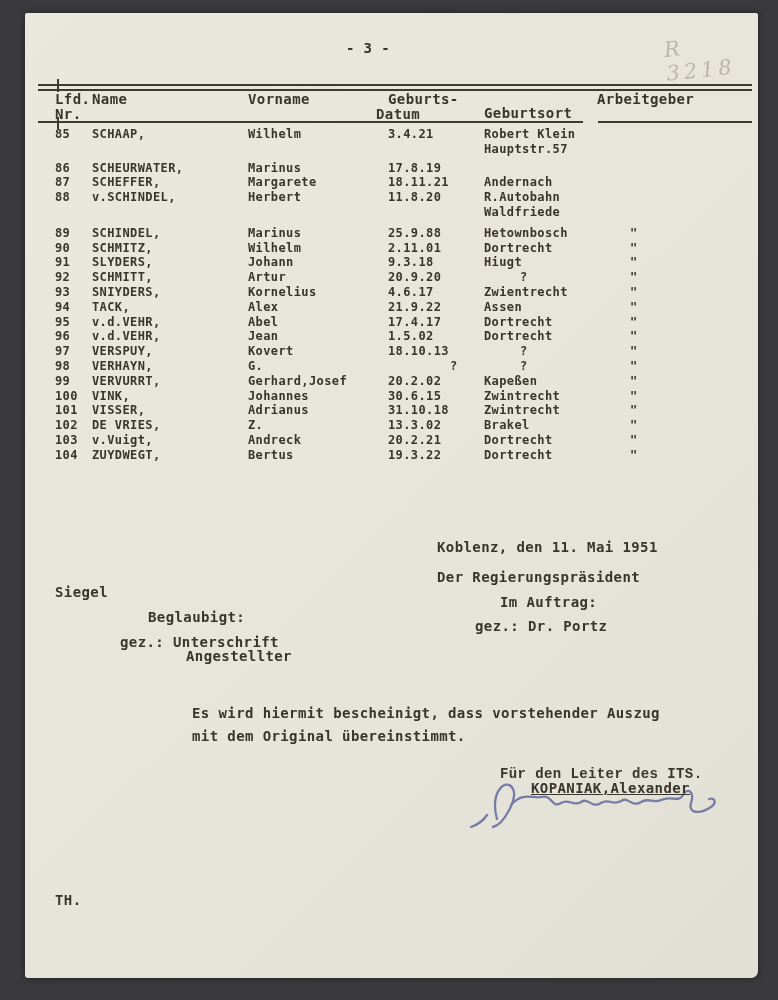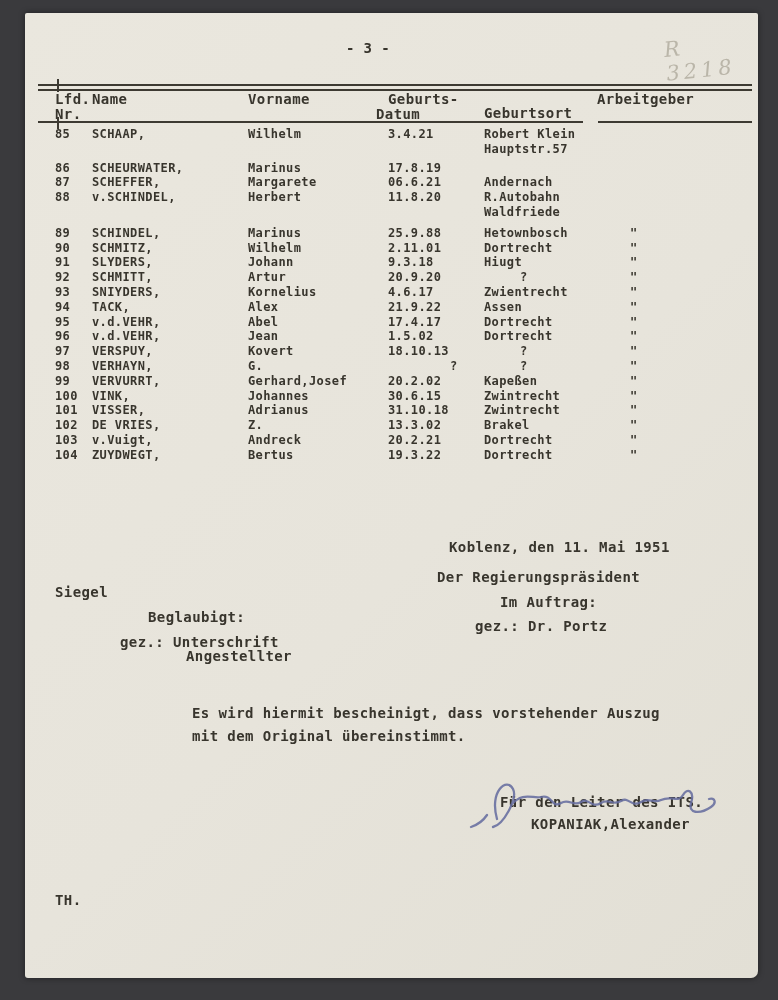--- a/index.html
+++ b/index.html
@@ -82,21 +82,21 @@
     <div class="cell c-vorname">Marinus</div>
     <div class="cell c-datum">17.8.19</div>
     <div class="cell c-ort"></div>
     <div class="cell c-arb"></div>
   </div>
 
   <div class="trow">
     <div class="cell c-nr">87</div>
     <div class="cell c-name">SCHEFFER,</div>
     <div class="cell c-vorname">Margarete</div>
-    <div class="cell c-datum">06.6.21</div>
+    <div class="cell c-datum">18.11.21</div>
     <div class="cell c-ort">Andernach</div>
   </div>
 
   <div class="trow" style="margin-bottom: 6px;">
     <div class="cell c-nr">88</div>
     <div class="cell c-name">v.SCHINDEL,</div>
     <div class="cell c-vorname">Herbert</div>
     <div class="cell c-datum">11.8.20</div>
     <div class="cell c-arb"><div>R.Autobahn</div><div>Waldfriede</div></div>
   </div>
@@ -239,38 +239,38 @@
   <div class="trow">
     <div class="cell c-nr">104</div>
     <div class="cell c-name">ZUYDWEGT,</div>
     <div class="cell c-vorname">Bertus</div>
     <div class="cell c-datum">19.3.22</div>
     <div class="cell c-ort">Dortrecht</div>
     <div class="cell c-arb"><div class="ditto">"</div></div>
   </div>
 </div>
 
-  <div class="tw" style="left:424px;top:527px;">Koblenz, den 11. Mai 1951</div>
+  <div class="tw" style="left:412px;top:527px;">Koblenz, den 11. Mai 1951</div>
   <div class="tw" style="left:412px;top:557px;">Der Regierungspräsident</div>
   <div class="tw" style="left:475px;top:582px;">Im Auftrag:</div>
   <div class="tw" style="left:450px;top:606px;">gez.: Dr. Portz</div>
   <div class="tw" style="left:30px;top:572px;">Siegel</div>
   <div class="tw" style="left:123px;top:597px;">Beglaubigt:</div>
   <div class="tw" style="left:95px;top:622px;">gez.: Unterschrift</div>
   <div class="tw" style="left:161px;top:636px;">Angestellter</div>
   <div class="tw" style="left:167px;top:693px;">Es wird hiermit bescheinigt, dass vorstehender Auszug</div>
   <div class="tw" style="left:167px;top:716px;">mit dem Original übereinstimmt.</div>
-  <div class="tw" style="left:475px;top:782px;">Für den Leiter des ITS.</div>
+  <div class="tw" style="left:475px;top:754px;font-family:Liberation Mono, monospace;">Für den Leiter des ITS.</div>
 
   <svg class="sig" width="270" height="62" viewBox="0 0 270 62">
     <path d="M8 52 C 14 50, 20 46, 24 40
              M34 44 C 26 16, 44 2, 50 14 C 55 24, 40 50, 30 52
              M48 30 C 60 16, 70 24, 78 22 C 90 19, 88 34, 98 28
              C 106 23, 110 32, 118 27 C 126 22, 128 34, 138 28
              C 146 23, 150 31, 158 26 C 166 21, 168 33, 178 27
              C 186 22, 190 29, 198 25 C 208 20, 216 28, 220 20
              C 224 12, 232 16, 228 28 C 225 38, 236 40, 248 32 C 254 28, 252 22, 246 24" fill="none" stroke="#666d9f" stroke-width="2.3" stroke-linecap="round" stroke-linejoin="round" opacity="0.88"></path>
   </svg>
-  <div class="tw" style="left:506px;top:804px;">KOPANIAK,Alexander</div>
+  <div class="tw" style="left:506px;top:768px;text-decoration:underline;">KOPANIAK,Alexander</div>
 
   <div class="tw" style="left:30px;top:880px;">TH.</div>
 
 </div>
 
 </body></html>

